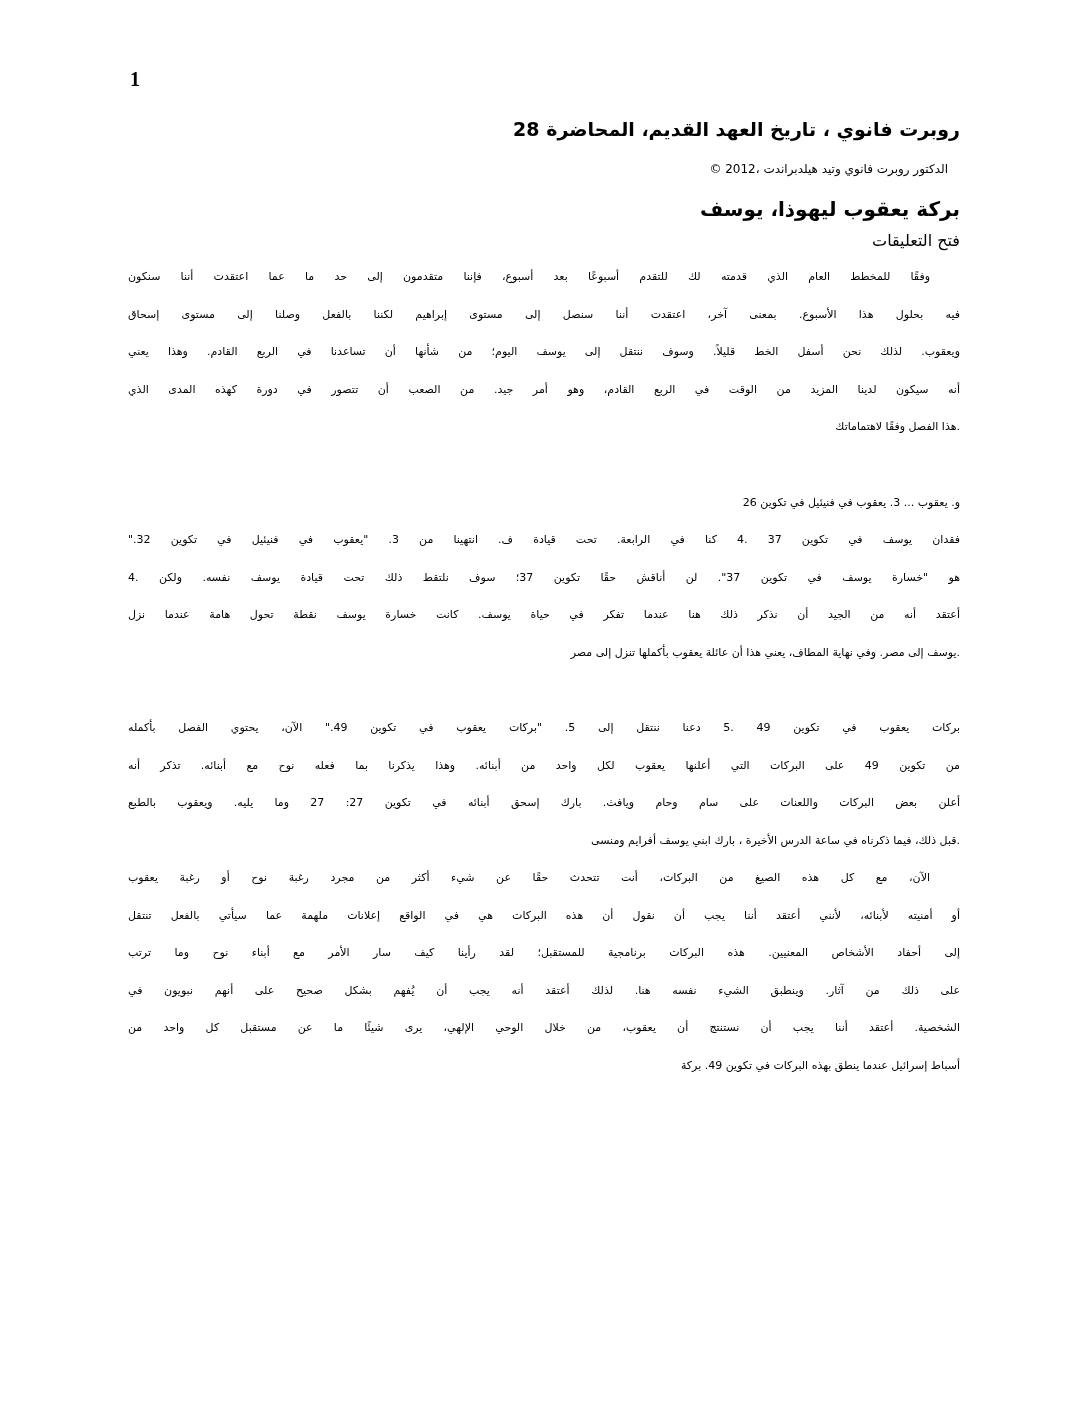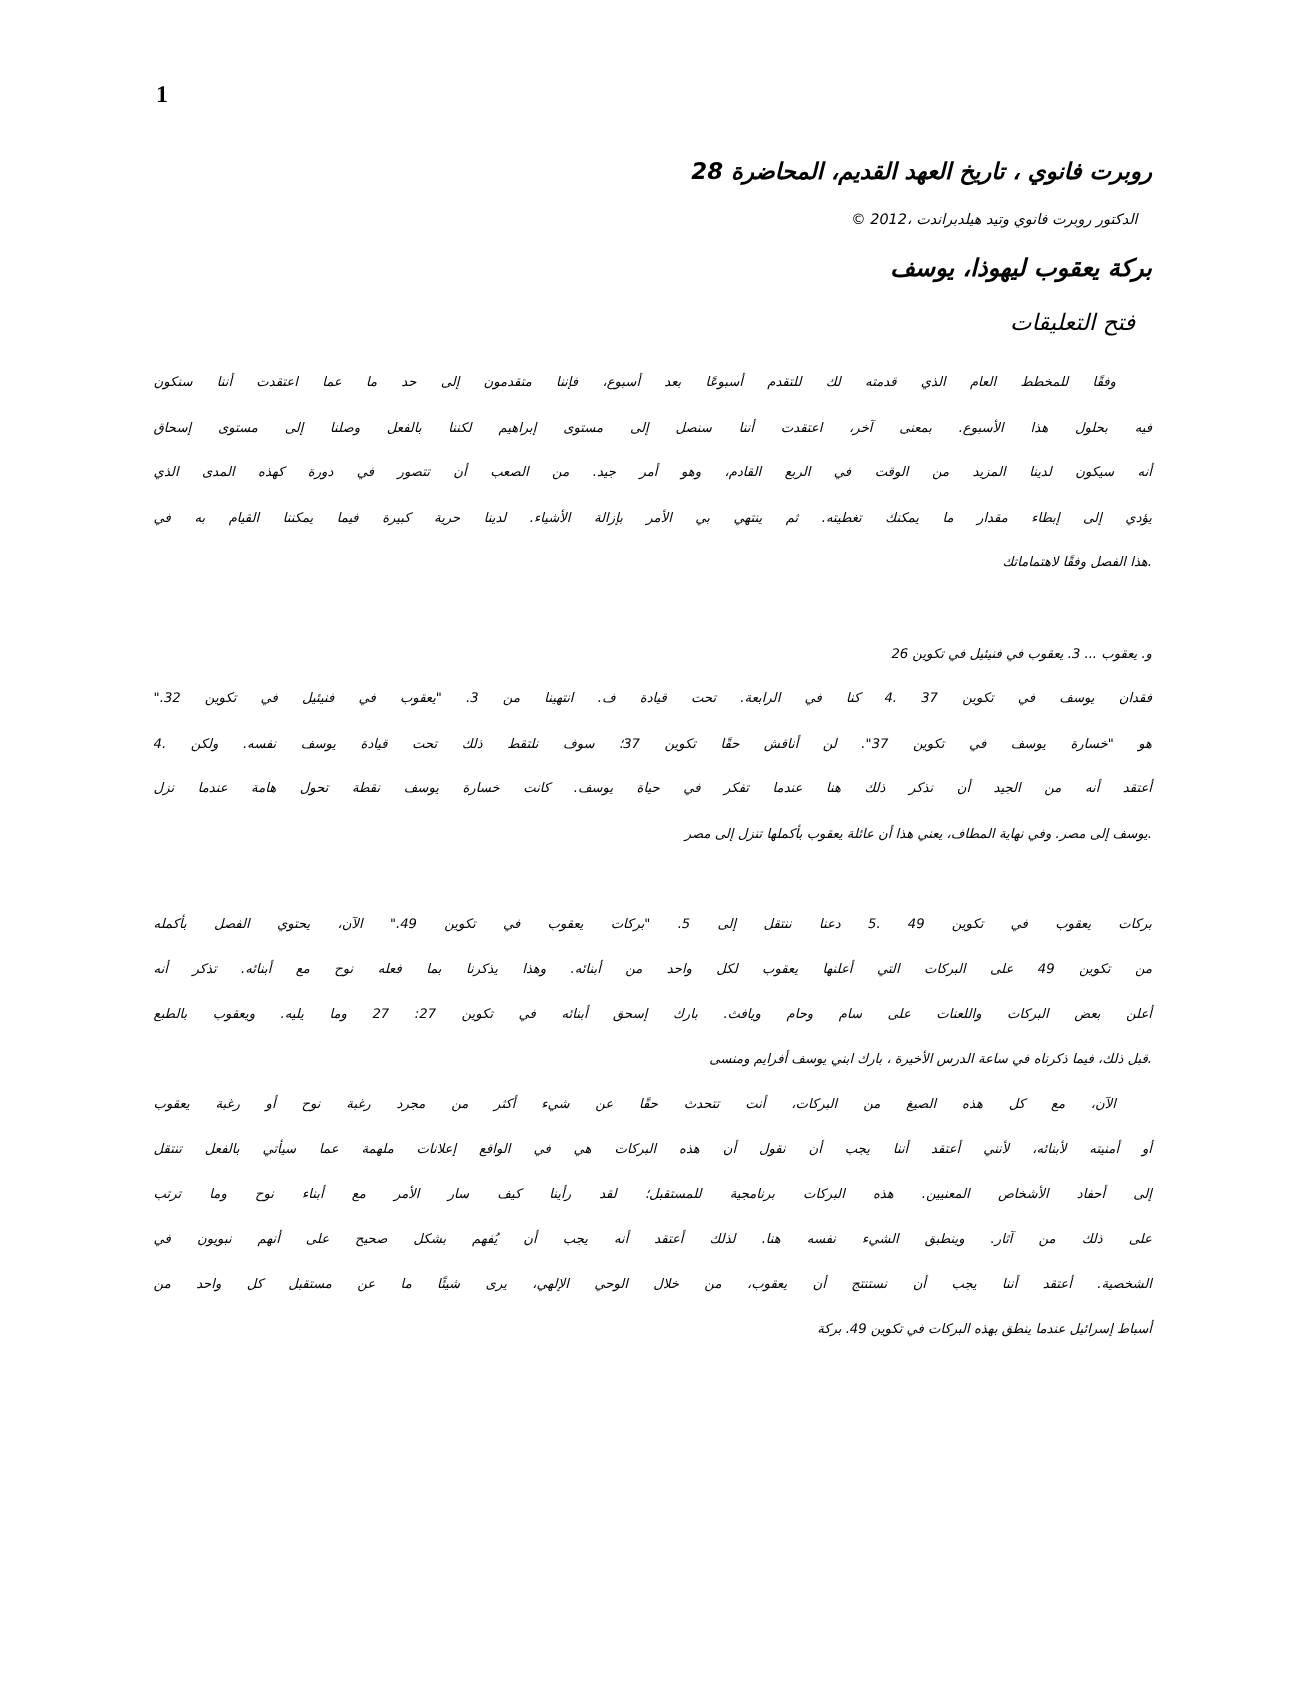--- a/index.html
+++ b/index.html
@@ -1,43 +1,43 @@
 <!DOCTYPE html>
 <html><head>
 <meta charset="utf-8">
 <style>
   html, body { margin: 0; padding: 0; background: #ffffff; }
   body { width: 1088px; height: 1408px; position: relative; overflow: hidden; font-family: "DejaVu Sans", "Liberation Sans", sans-serif; color: #000; }
   .page-num { position: absolute; left: 130px; top: 68px; font-family: "Liberation Serif", serif; font-weight: bold; font-size: 20px; }
-  .doc { position: absolute; left: 128px; top: 126px; width: 832px; direction: rtl; text-align: right; font-style: italic; }
+  .doc { position: absolute; left: 128px; top: 112px; width: 832px; direction: rtl; text-align: right; }
   .title { font-weight: bold; font-size: 19px; line-height: 34px; height: 34px; margin: 0; }
   .copyright { font-size: 12px; line-height: 22px; height: 24px; margin: 12px; }
   .subtitle { font-weight: bold; font-size: 20px; line-height: 30px; height: 32px; margin: 0; }
-  .section-label { font-size: 19px; line-height: 30px; height: 32px; margin: 14px; }
+  .section-label { font-size: 16px; line-height: 30px; height: 32px; margin: 0; }
   .line { font-size: 11px; line-height: 37.5px; height: 37.5px; white-space: nowrap; text-align: justify; text-align-last: justify; }
   .line.last { text-align-last: right; }
   .line.indent { padding-right: 30px; }
   .gap { height: 38px; }
 </style>
 </head>
 <body>
 
 <div class="page-num">1</div>
 
 <div class="doc">
   <p class="title">روبرت فانوي ، تاريخ العهد القديم، المحاضرة 28</p>
   <p class="copyright">الدكتور روبرت فانوي وتيد هيلدبراندت ،2012 ©</p>
   <p class="subtitle">بركة يعقوب ليهوذا، يوسف</p>
   <p class="section-label">فتح التعليقات</p>
 
   <div>
     <div class="line indent">وفقًا للمخطط العام الذي قدمته لك للتقدم أسبوعًا بعد أسبوع، فإننا متقدمون إلى حد ما عما اعتقدت أننا سنكون</div>
     <div class="line">فيه بحلول هذا الأسبوع. بمعنى آخر، اعتقدت أننا سنصل إلى مستوى إبراهيم لكننا بالفعل وصلنا إلى مستوى إسحاق</div>
+    <div class="line">ويعقوب. لذلك نحن أسفل الخط قليلاً. وسوف ننتقل إلى يوسف اليوم؛ من شأنها أن تساعدنا في الربع القادم. وهذا يعني</div>
     <div class="line">أنه سيكون لدينا المزيد من الوقت في الربع القادم، وهو أمر جيد. من الصعب أن تتصور في دورة كهذه المدى الذي</div>
-    <div class="line">يؤدي إلى إبطاء مقدار ما يمكنك تغطيته. ثم ينتهي بي الأمر بإزالة الأشياء. لدينا حرية كبيرة فيما يمكننا القيام به في</div>
     <div class="line last">.هذا الفصل وفقًا لاهتماماتك</div>
   </div>
 
   <div class="gap"></div>
 
   <div>
     <div class="line last">و. يعقوب ... 3. يعقوب في فنيئيل في تكوين 26</div>
     <div class="line">فقدان يوسف في تكوين 37 .4        كنا في الرابعة. تحت قيادة ف. انتهينا من 3. "يعقوب في فنيئيل في تكوين 32."</div>
     <div class="line">هو "خسارة يوسف في تكوين 37". لن أناقش حقًا تكوين 37؛ سوف نلتقط ذلك تحت قيادة يوسف نفسه. ولكن  .4</div>
     <div class="line">أعتقد أنه من الجيد أن نذكر ذلك هنا عندما تفكر في حياة يوسف. كانت خسارة يوسف نقطة تحول هامة عندما نزل</div>

